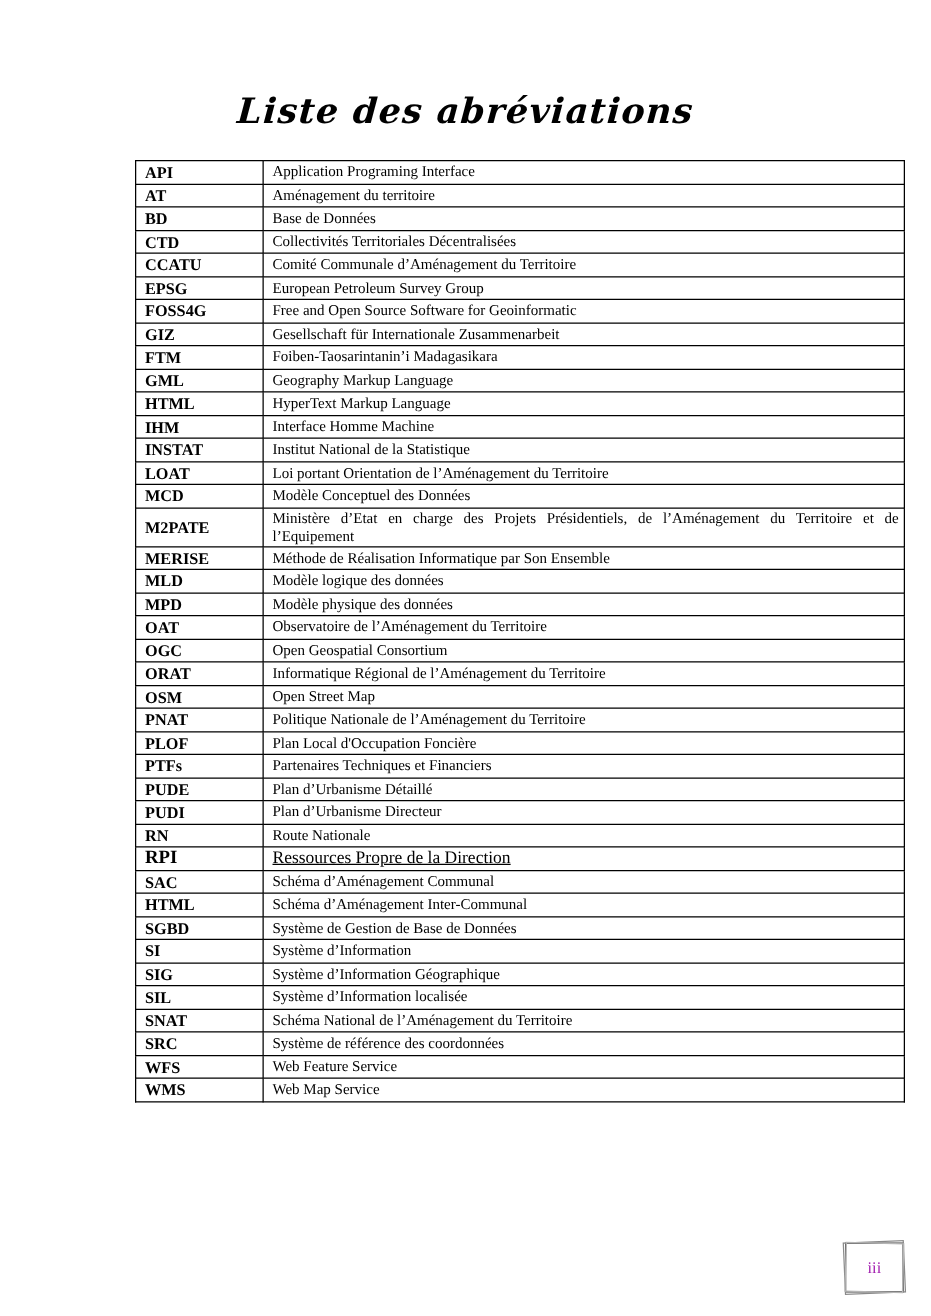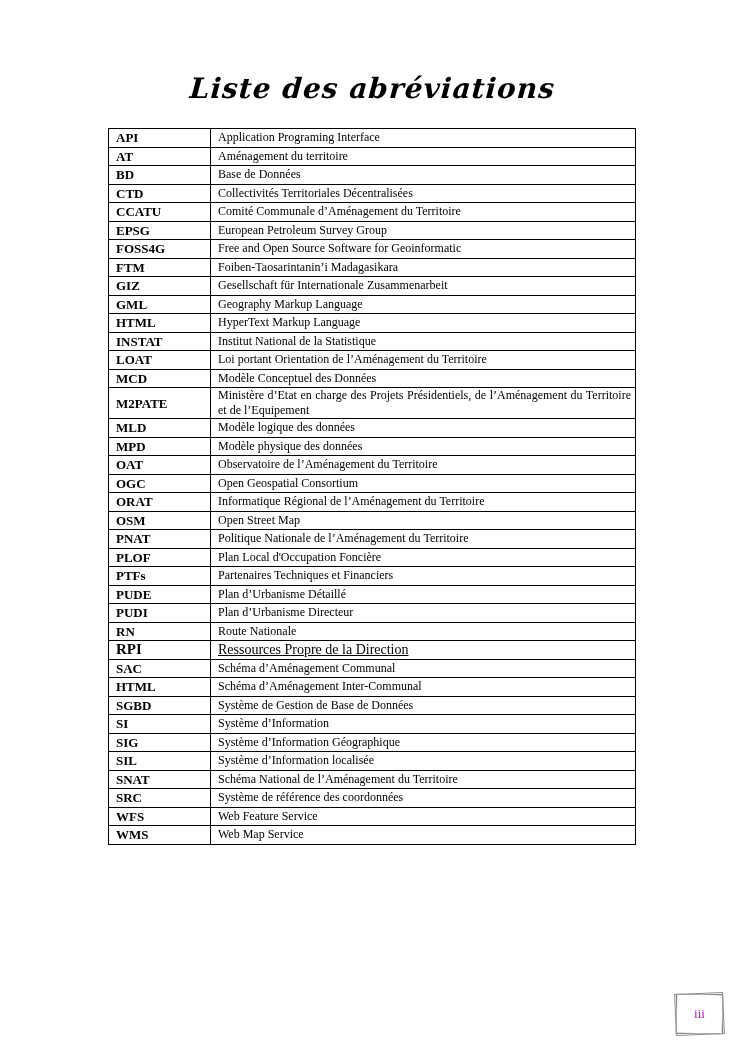--- a/index.html
+++ b/index.html
@@ -27,21 +27,21 @@
     font-weight: bold;
     font-size: 28px;
     letter-spacing: 1px;
     transform: skewX(-4deg);
     color: #000000;
   }
   table.abbr-table {
     position: absolute;
     left: 108px;
     top: 128px;
-    width: 528px;
+    width: 616px;
     border-collapse: collapse;
     table-layout: fixed;
   }
   table.abbr-table td {
     border: 1px solid #000000;
     vertical-align: middle;
     padding: 0 4px 0 7px;
     height: 17.5px;
     line-height: 15px;
     font-size: 12px;
@@ -131,50 +131,58 @@
         </tr>
         <tr>
           <td class="abbr">EPSG</td>
           <td class="meaning">European Petroleum Survey Group</td>
         </tr>
         <tr>
           <td class="abbr">FOSS4G</td>
           <td class="meaning">Free and Open Source Software for Geoinformatic</td>
         </tr>
         <tr>
+          <td class="abbr">GIZ</td>
+          <td class="meaning">Gesellschaft für Internationale Zusammenarbeit</td>
+        </tr>
+        <tr>
           <td class="abbr">FTM</td>
           <td class="meaning">Foiben-Taosarintanin’i Madagasikara</td>
         </tr>
         <tr>
-          <td class="abbr">GIZ</td>
-          <td class="meaning">Gesellschaft für Internationale Zusammenarbeit</td>
-        </tr>
-        <tr>
           <td class="abbr">GML</td>
           <td class="meaning">Geography Markup Language</td>
         </tr>
         <tr>
           <td class="abbr">HTML</td>
           <td class="meaning">HyperText Markup Language</td>
         </tr>
         <tr>
+          <td class="abbr">IHM</td>
+          <td class="meaning">Interface Homme Machine</td>
+        </tr>
+        <tr>
           <td class="abbr">INSTAT</td>
           <td class="meaning">Institut National de la Statistique</td>
         </tr>
         <tr>
           <td class="abbr">LOAT</td>
           <td class="meaning">Loi portant Orientation de l’Aménagement du Territoire</td>
         </tr>
         <tr>
           <td class="abbr">MCD</td>
           <td class="meaning">Modèle Conceptuel des Données</td>
         </tr>
         <tr>
           <td class="abbr">M2PATE</td>
           <td class="meaning">Ministère d’Etat en charge des Projets Présidentiels, de l’Aménagement du Territoire et de l’Equipement</td>
+        </tr>
+        <tr>
+          <td class="abbr">MERISE</td>
+          <td class="meaning">Méthode de Réalisation Informatique par Son Ensemble</td>
         </tr>
         <tr>
           <td class="abbr">MLD</td>
           <td class="meaning">Modèle logique des données</td>
         </tr>
         <tr>
           <td class="abbr">MPD</td>
           <td class="meaning">Modèle physique des données</td>
         </tr>
         <tr>

